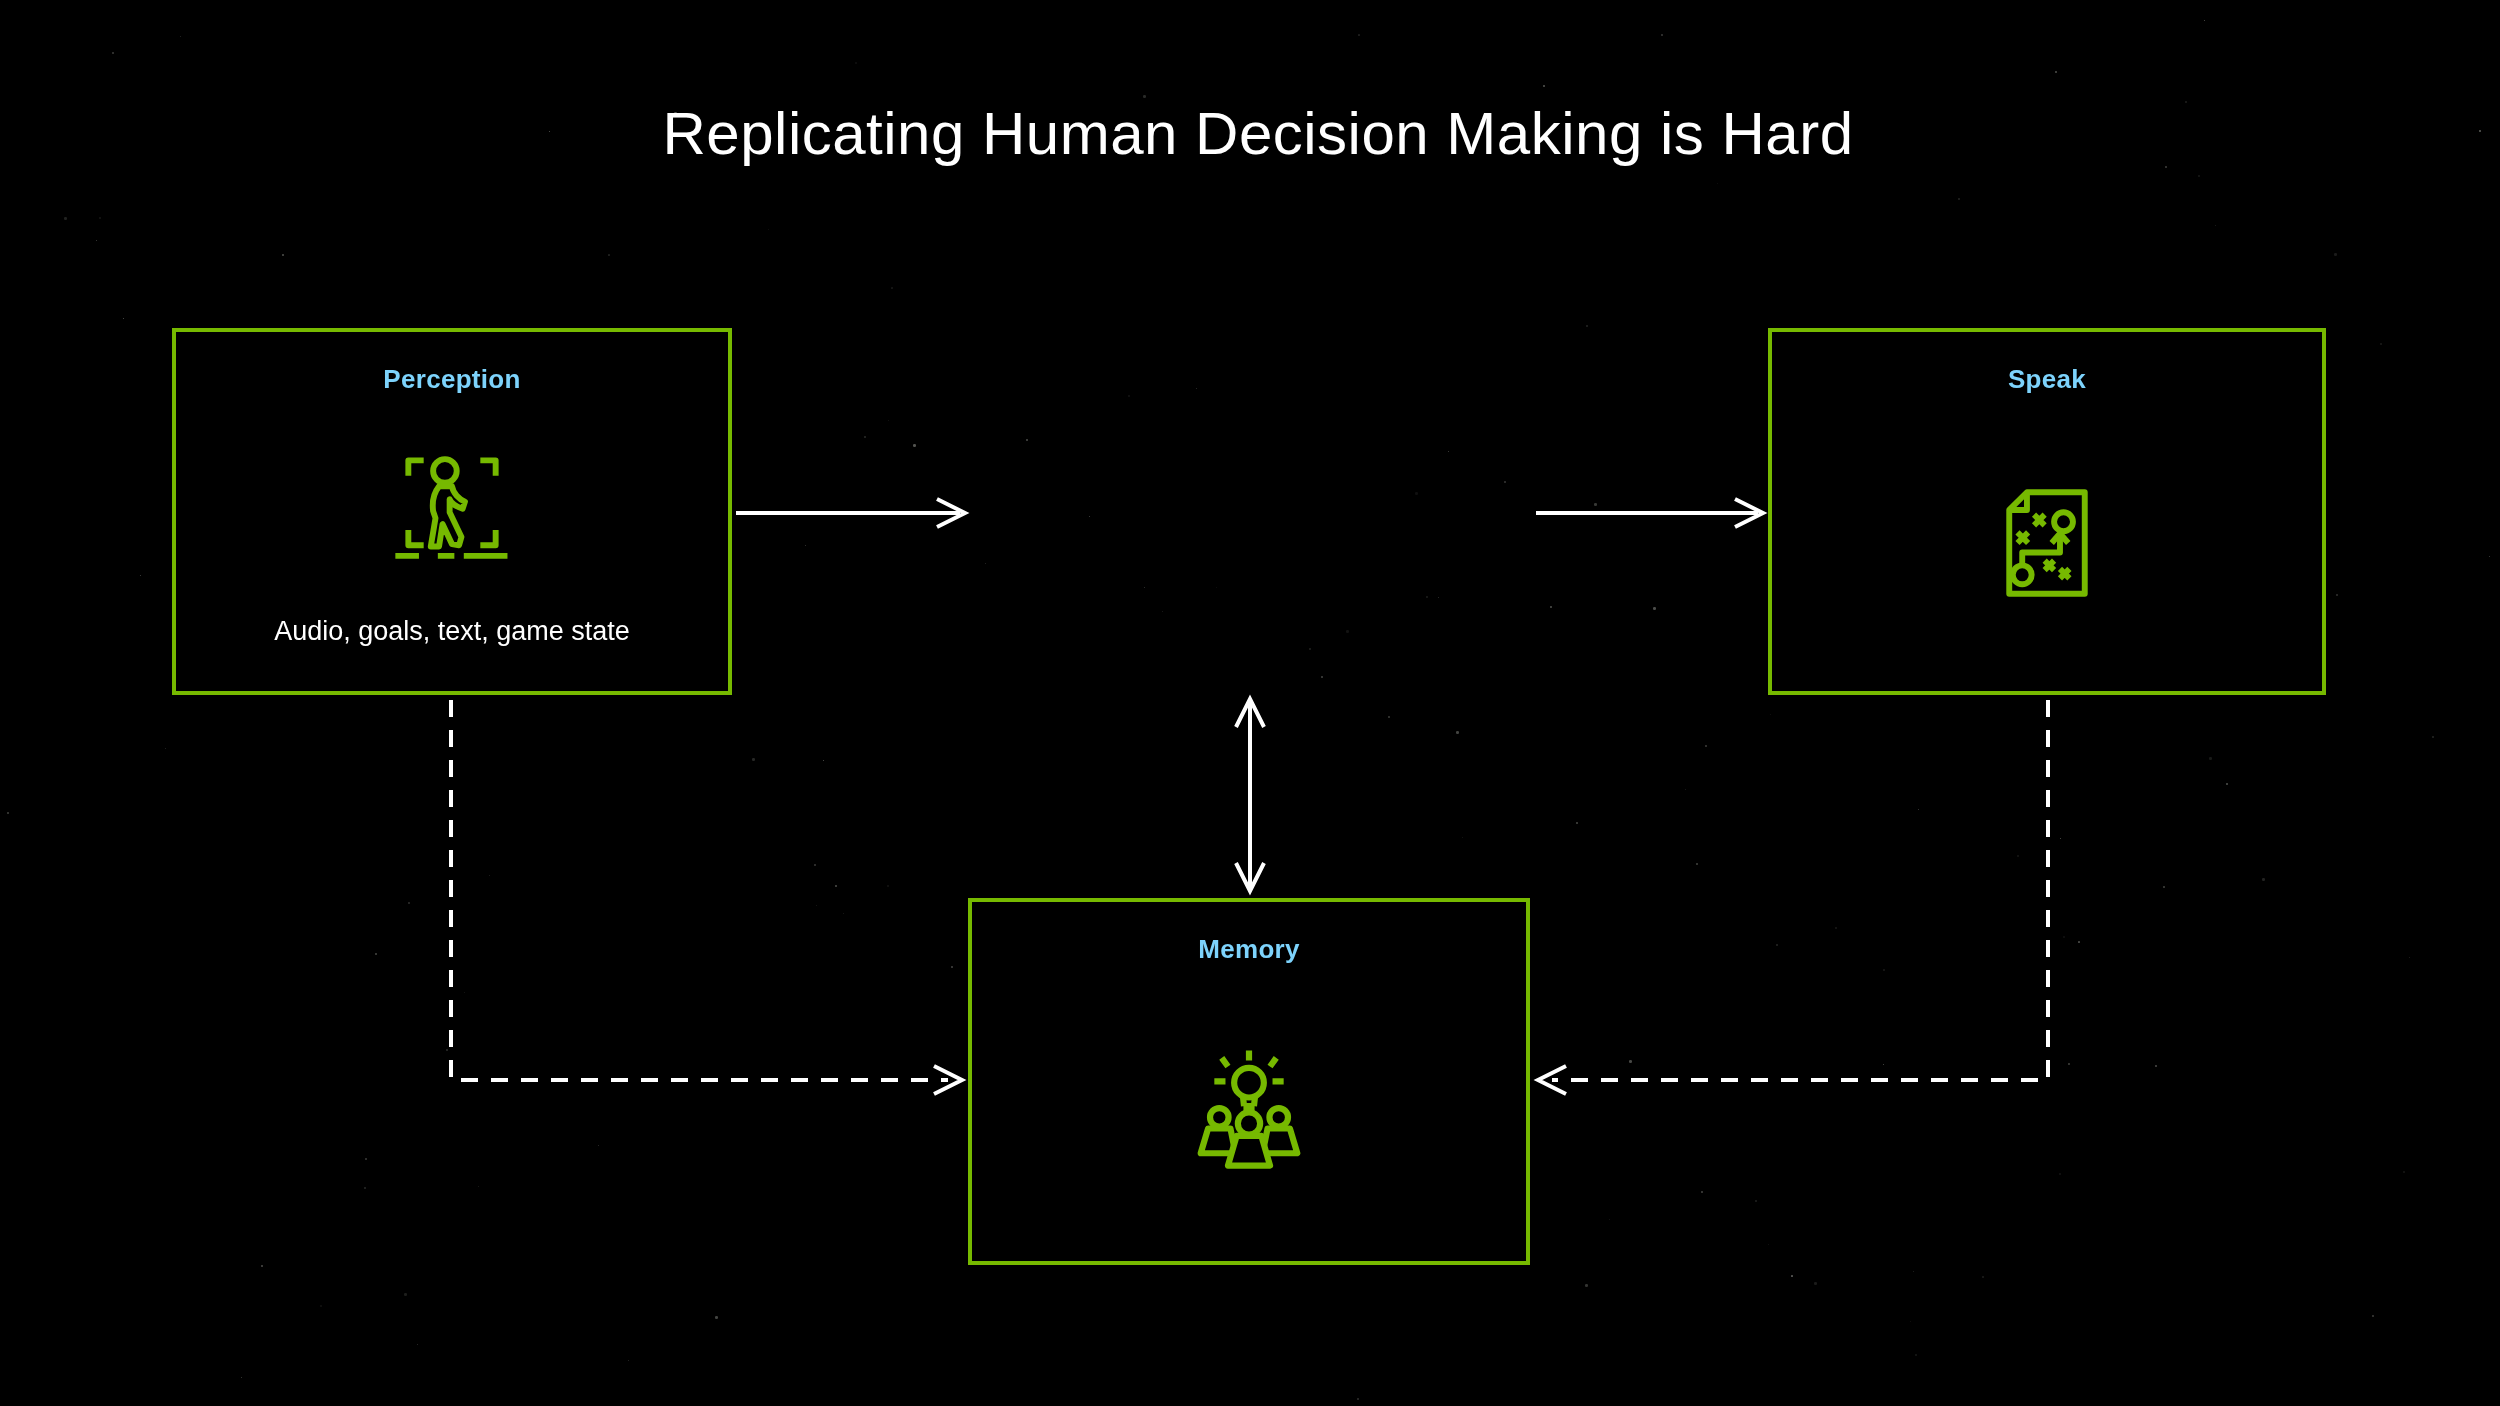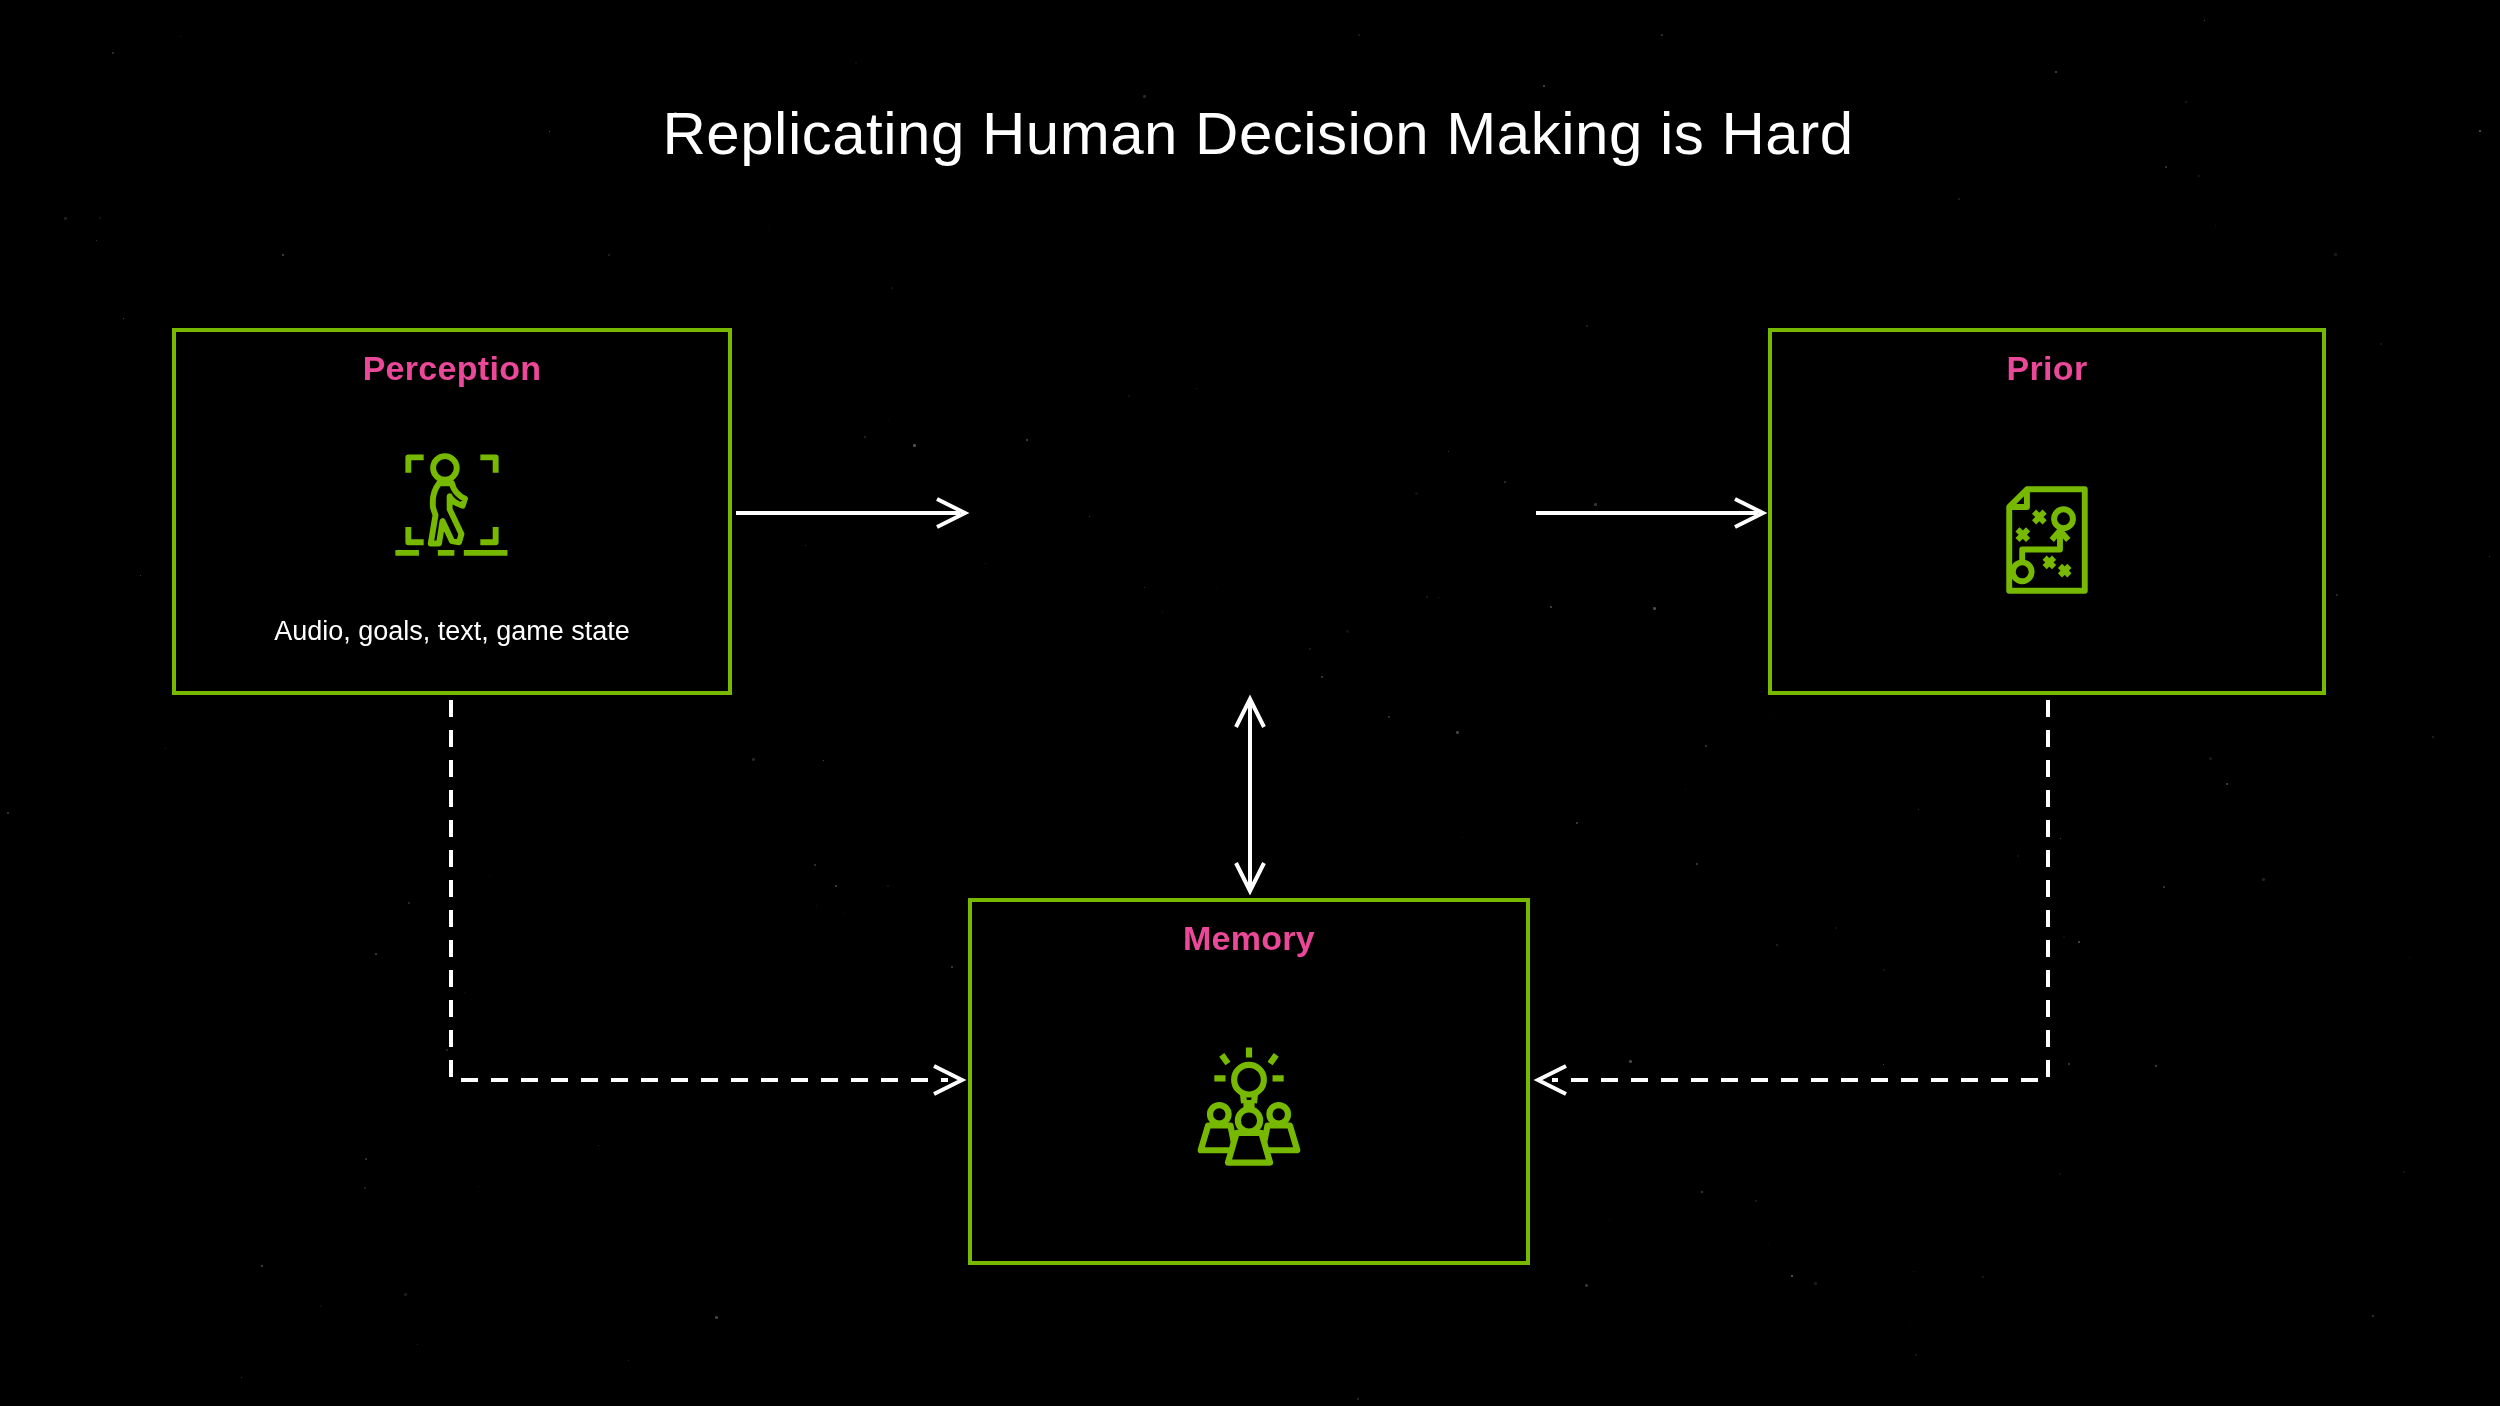--- a/index.html
+++ b/index.html
@@ -56,24 +56,24 @@
     height: 367px;
     background: #000000;
     border: 4px solid #76B900;
     box-sizing: border-box;
     display: flex;
     flex-direction: column;
     align-items: center;
     z-index: 2;
   }
   .node-label {
-    margin-top: 17px;
-    font-size: 34px;
+    margin-top: 32px;
+    font-size: 26px;
     font-weight: 700;
-    color: #ec4899;
+    color: #7dd3fc;
     letter-spacing: 0.3px;
   }
   .node-iconwrap {
     flex: 1;
     display: flex;
     align-items: center;
     justify-content: center;
   }
   .node-caption {
     margin-bottom: 42px;
@@ -294,21 +294,21 @@
           <circle cx="44" cy="22" r="10"></circle>
           <path d="M39 35 H50 C51 41 56 46 61 48 L59 54 C53 52 49 49 48 46 V57 L58 78 L56 85 L50 84 L42 67 L39 86 L32 86 L36 62 L34 56 C33 48 35 40 39 35 Z"></path>
         </g>
       </svg>
     </div>
     <div class="node-caption">Audio, goals, text, game state</div>
   </div>
 
 
   <div class="node" id="box-action">
-    <div class="node-label">Prior</div>
+    <div class="node-label">Speak</div>
     <div class="node-iconwrap">
       <svg class="icon" width="118" height="118" viewBox="0 0 100 100">
         <g stroke-linejoin="round">
           <path d="M33 7 H82 V93 H18 V22 Z"></path>
           <path d="M33 7 V22 H18"></path>
           <circle cx="64" cy="32" r="8"></circle>
           <circle cx="29" cy="77" r="8"></circle>
           <path d="M29 69 V58 H61 V45"></path>
           <path d="M54 50 L61 42 L68 50"></path>
           <path d="M39 26 L48 35 M48 26 L39 35"></path>

